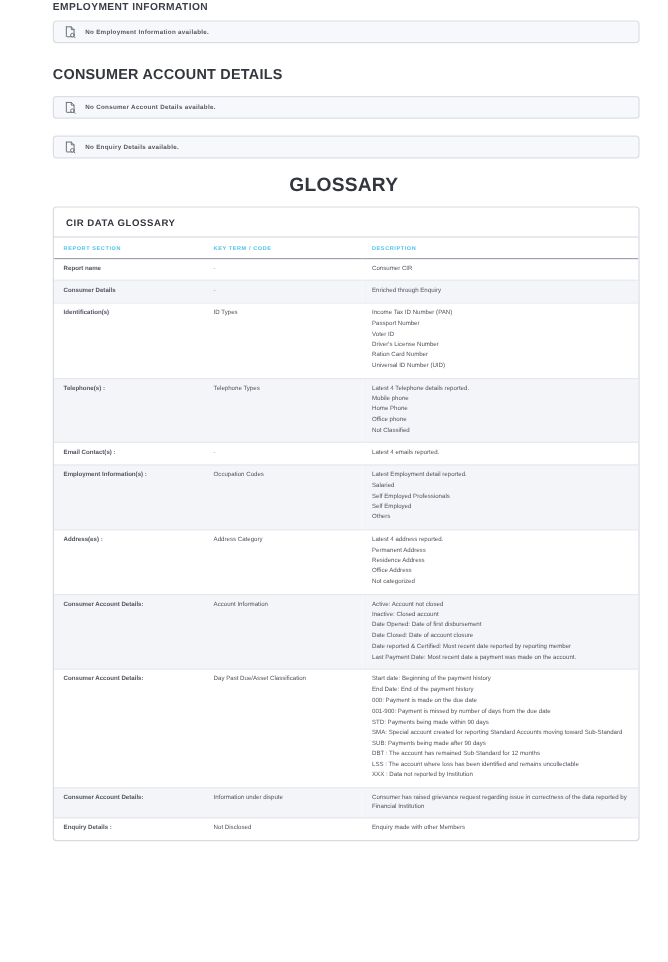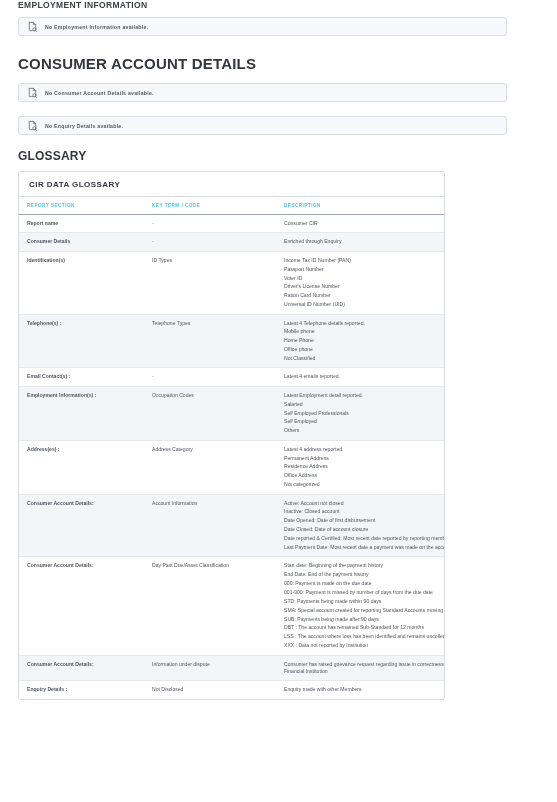--- a/index.html
+++ b/index.html
@@ -7,46 +7,47 @@
     margin: 0; padding: 0;
     background: #ffffff;
   }
   body {
     width: 557px;
     height: 802px;
     font-family: "Liberation Sans", sans-serif;
     color: #3d4149;
     overflow: hidden;
   }
-  .page { padding: 0 2px; }
+  .page { padding: 0 28px; }
 
   
   .h-small {
     font-size: 8.5px;
     font-weight: bold;
     letter-spacing: 0.35px;
     color: #3b3f47;
     margin: 0 0 7px 16px;
     text-transform: uppercase;
   }
   .h-big {
-    font-size: 15px;
+    font-size: 12px;
     font-weight: bold;
     letter-spacing: 0.2px;
     color: #33363d;
     margin: 0 0 8px 16px;
     text-transform: uppercase;
   }
   .h-mid {
-    font-size: 12px;
+    font-size: 16px;
     font-weight: bold;
     letter-spacing: 0.2px;
     color: #33363d;
     margin: 0 0 8px 16px;
     text-transform: uppercase;
+    text-align: center;
   }
 
   
   .alert {
     display: flex;
     align-items: center;
     gap: 7px;
     border: 1px solid #dcdee6;
     border-radius: 3px;
     background: #f7f8fb;
@@ -63,21 +64,21 @@
     letter-spacing: 0.25px;
     white-space: nowrap;
   }
 
   .sp-1 { height: 8px; }
   .sp-2 { height: 3px; }
 
   
   .card {
     margin-left: 16px;
-    width: 427px;
+    width: 489px;
     border: 1px solid #d9dbe2;
     border-radius: 3px;
     background: #ffffff;
     overflow: hidden;
   }
   .card-title {
     font-size: 8px;
     font-weight: bold;
     letter-spacing: 0.45px;
     color: #33363d;

